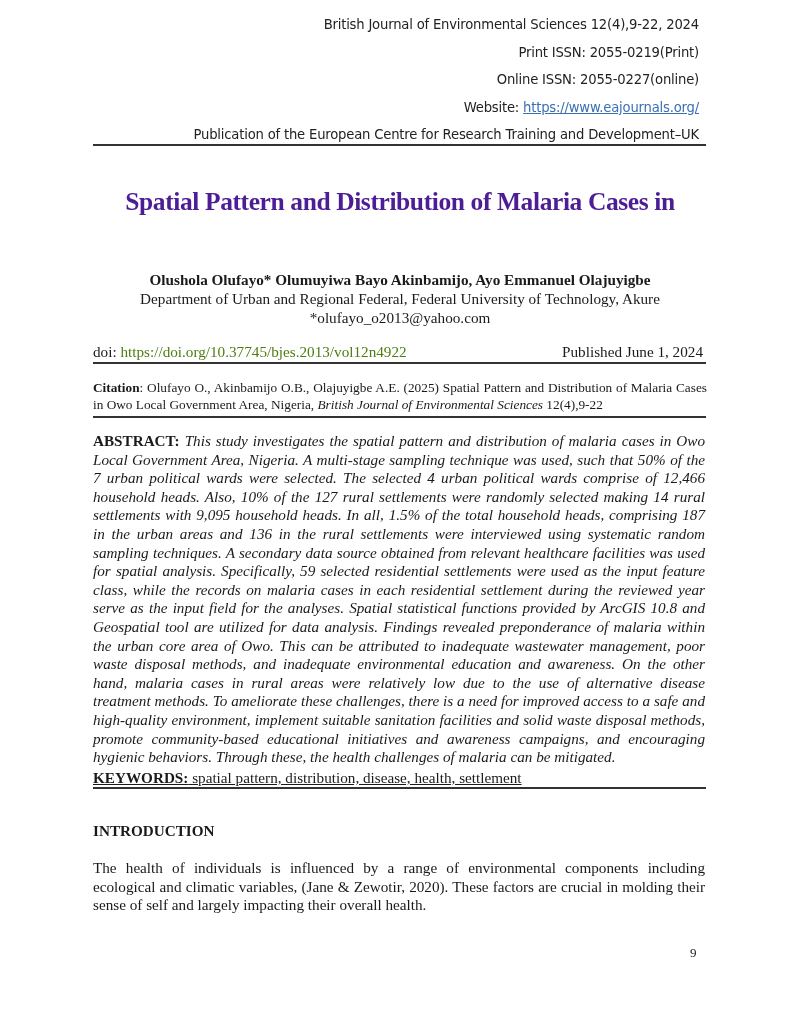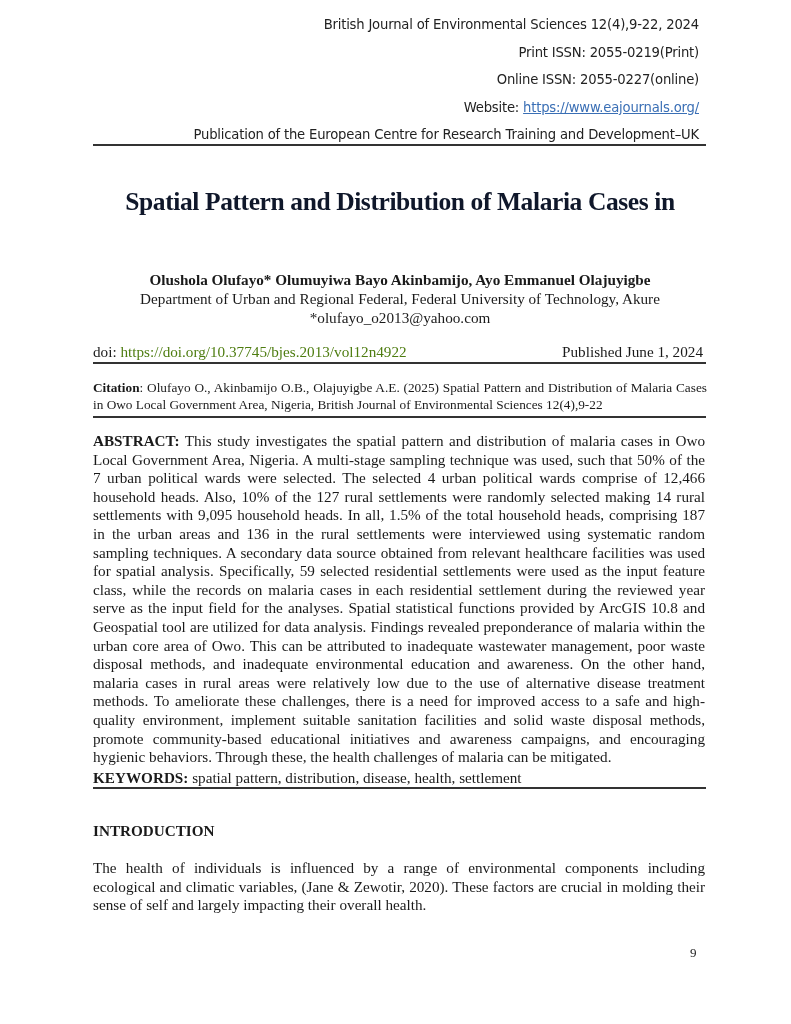--- a/index.html
+++ b/index.html
@@ -3,25 +3,25 @@
 <meta charset="utf-8">
 <style>
   html, body { margin: 0; padding: 0; background: #ffffff; }
   body { width: 791px; height: 1024px; position: relative; overflow: hidden; color: #1a1a1a; }
   .sans { font-family: "DejaVu Sans", "Liberation Sans", sans-serif; }
   .serif { font-family: "Liberation Serif", "DejaVu Serif", serif; }
   .abs { position: absolute; }
   .hdr-line { right: 92px; font-size: 13.2px; letter-spacing: -0.2px; color: #222; white-space: nowrap; }
   .link { color: #3a6fb5; text-decoration: underline; }
   .rule { position: absolute; height: 1.5px; background: #333; }
-  .title { left: 90px; width: 620px; text-align: center; font-weight: bold; font-size: 25.5px; line-height: 31px; letter-spacing: -0.4px; color: #0f172a; }
+  .title { left: 90px; width: 620px; text-align: center; font-weight: bold; font-size: 25.5px; line-height: 31px; letter-spacing: -0.4px; color: #4c1d95; }
   .centered { left: 90px; width: 620px; text-align: center; font-size: 15.2px; line-height: 19px; }
   .para { left: 93px; width: 612px; font-size: 15.2px; line-height: 18.6px; text-align: justify; text-align-last: left; }
   .bold { font-weight: bold; }
-  .ital { }
+  .ital { font-style: italic; }
 </style>
 </head>
 <body>
 
 <div class="abs sans hdr-line" style="top:17px;">British Journal of Environmental Sciences 12(4),9-22, 2024</div>
 <div class="abs sans hdr-line" style="top:45px;">Print ISSN: 2055-0219(Print)</div>
 <div class="abs sans hdr-line" style="top:72px;">Online ISSN: 2055-0227(online)</div>
 <div class="abs sans hdr-line" style="top:100px;">
   <span>Website: </span><a class="link">https://www.eajournals.org/</a>
 </div>
@@ -44,21 +44,21 @@
 
 <div class="abs serif" style="left:93px; width:614px; top:379px; font-size:13.3px; line-height:17px; text-align:justify;">
   <span class="bold">Citation</span><span>: Olufayo O., Akinbamijo O.B., Olajuyigbe A.E. (2025) Spatial Pattern and Distribution of Malaria Cases in Owo Local Government Area, Nigeria, </span><span class="ital">British Journal of Environmental Sciences</span><span> 12(4),9-22</span>
 </div>
 <div class="rule" style="left:93px; width:613px; top:416px;"></div>
 
 <div class="abs serif para" style="top:432px;">
   <span class="bold">ABSTRACT:</span> <span class="ital">This study investigates the spatial pattern and distribution of malaria cases in Owo Local Government Area, Nigeria. A multi-stage sampling technique was used, such that 50% of the 7 urban political wards were selected. The selected 4 urban political wards comprise of 12,466 household heads. Also, 10% of the 127 rural settlements were randomly selected making 14 rural settlements with 9,095 household heads. In all, 1.5% of the total household heads, comprising 187 in the urban areas and 136 in the rural settlements were interviewed using systematic random sampling techniques. A secondary data source obtained from relevant healthcare facilities was used for spatial analysis. Specifically, 59 selected residential settlements were used as the input feature class, while the records on malaria cases in each residential settlement during the reviewed year serve as the input field for the analyses. Spatial statistical functions provided by ArcGIS 10.8 and Geospatial tool are utilized for data analysis. Findings revealed preponderance of malaria within the urban core area of Owo. This can be attributed to inadequate wastewater management, poor waste disposal methods, and inadequate environmental education and awareness. On the other hand, malaria cases in rural areas were relatively low due to the use of alternative disease treatment methods. To ameliorate these challenges, there is a need for improved access to a safe and high-quality environment, implement suitable sanitation facilities and solid waste disposal methods, promote community-based educational initiatives and awareness campaigns, and encouraging hygienic behaviors. Through these, the health challenges of malaria can be mitigated.</span>
 </div>
 
-<div class="abs serif" style="left:93px; top:769px; font-size:15.2px;">
+<div class="abs serif" style="left:93px; top:769px; font-size:15.2px;text-decoration:underline;">
   <span class="bold">KEYWORDS:</span><span> spatial pattern, distribution, disease, health, settlement</span>
 </div>
 <div class="rule" style="left:93px; width:613px; top:787px;"></div>
 
 <div class="abs serif bold" style="left:93px; top:822px; font-size:15.2px;">INTRODUCTION</div>
 <div class="abs serif para" style="top:859px;">The health of individuals is influenced by a range of environmental components including ecological and climatic variables, (Jane &amp; Zewotir, 2020). These factors are crucial in molding their sense of self and largely impacting their overall health.</div>
 
 <div class="abs serif" style="left:690px; top:945px; font-size:13px;">9</div>
 
 </body></html>

